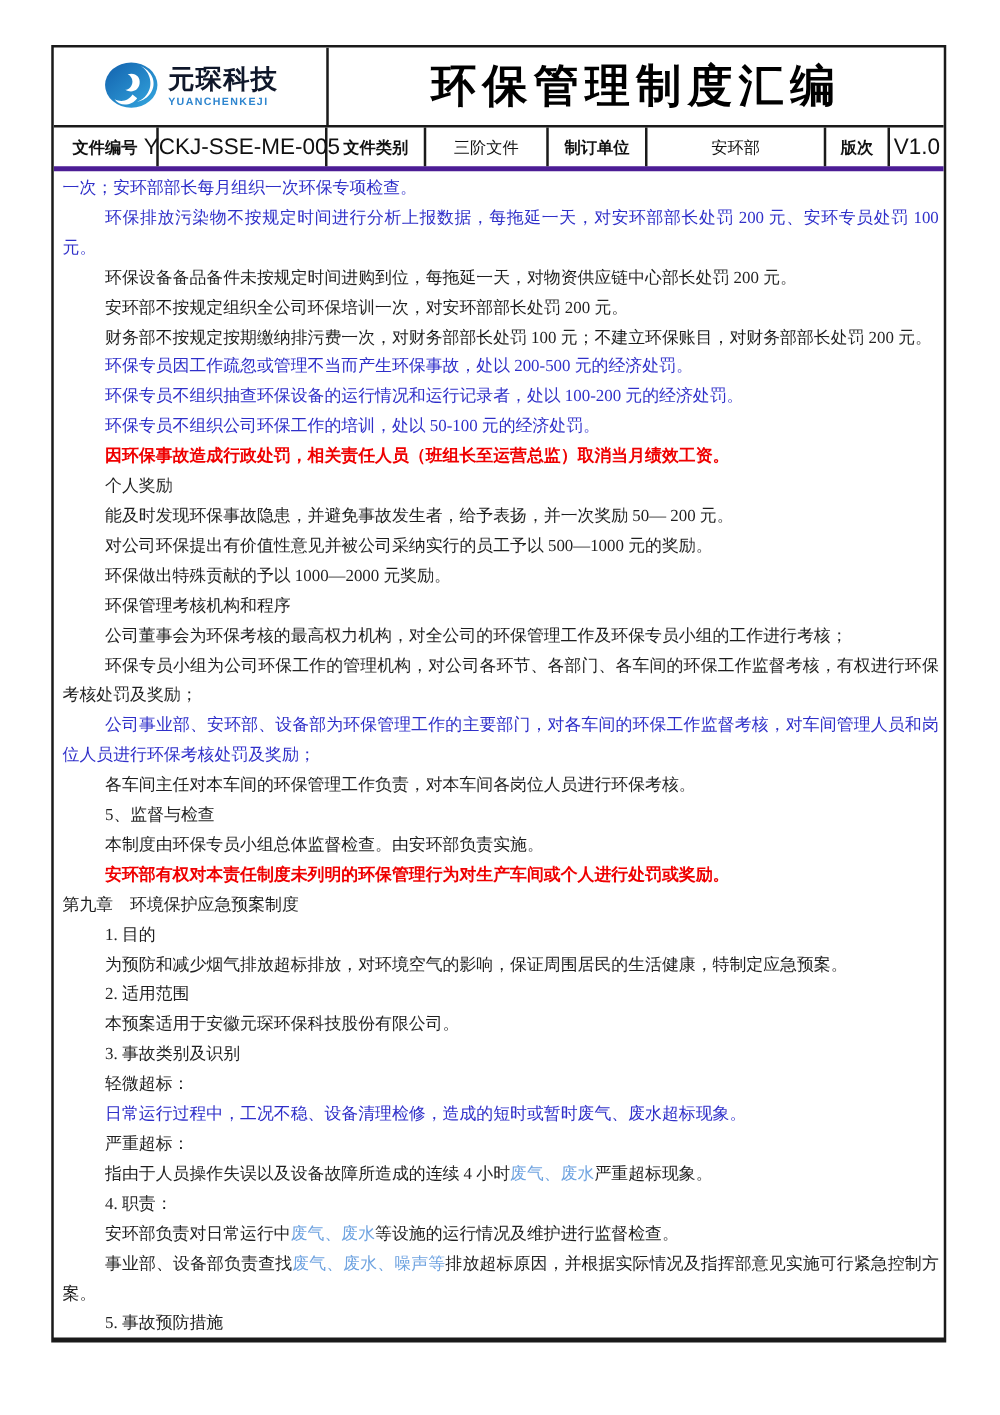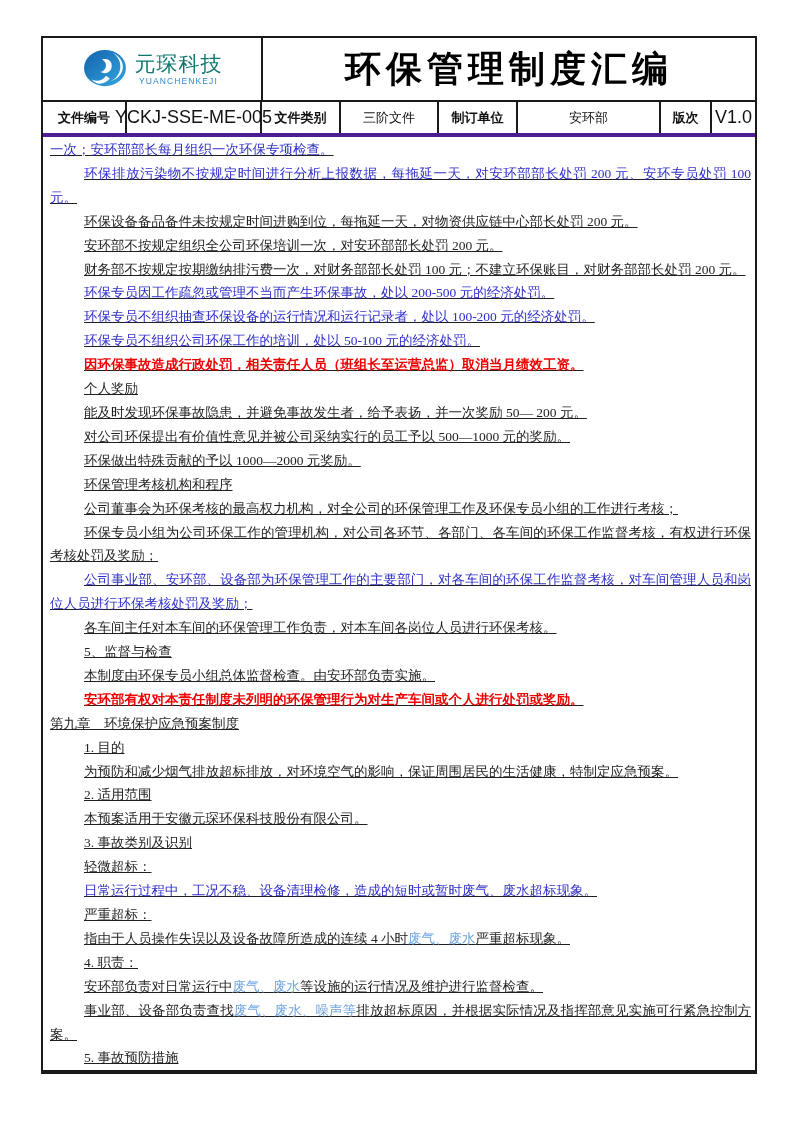--- a/index.html
+++ b/index.html
@@ -14,45 +14,45 @@
   }
   
   .hdr1{display:flex;height:62px;border-bottom:2px solid #1a1a1a;}
   .logo-cell{
     width:220px;border-right:2px solid #1a1a1a;box-sizing:border-box;
     display:flex;align-items:center;justify-content:center;gap:7px;
   }
   .logo-mark{width:46px;height:40px;flex:0 0 auto;}
   .logo-name{
     font-family:"Liberation Sans","DejaVu Sans",sans-serif;
-    font-size:21px;font-weight:normal;color:#0f766e;letter-spacing:1px;line-height:1;
+    font-size:21px;font-weight:bold;color:#0f172a;letter-spacing:1px;line-height:1;
   }
   .logo-sub{
     font-family:"Liberation Sans","DejaVu Sans",sans-serif;
-    font-size:8.5px;font-weight:normal;color:#2f86cf;letter-spacing:1.1px;margin-top:2px;text-align:center;
+    font-size:8.5px;font-weight:bold;color:#2f86cf;letter-spacing:1.1px;margin-top:2px;
   }
   .title-cell{
     flex:1;display:flex;align-items:center;justify-content:center;
     font-size:36px;font-weight:bold;letter-spacing:5px;color:#000000;
   }
   
   .hdr2{display:flex;height:31px;border-bottom:4px solid #4c1d95;font-size:13px;color:#111;}
   .hcell{
     display:flex;align-items:center;justify-content:center;
     border-right:2px solid #1a1a1a;box-sizing:border-box;white-space:nowrap;
   }
   .hcell:last-child{border-right:none;}
   .w-l1{width:84px}.w-v1{width:135px}.w-l2{width:79px}.w-v2{width:98px}
   .w-l3{width:79px}.w-v3{width:143px}.w-l4{width:51px}.w-v4{flex:1}
   .lbl{font-weight:bold;}
   .val-latin{font-family:"Liberation Sans","DejaVu Sans",sans-serif;font-size:18px;}
   
   .doc-body{
     padding:1px 4px 0 7px;font-size:13.5px;line-height:23.9px;color:#1f1f1f;
-    text-align:justify;overflow:hidden;height:933px;box-sizing:border-box;text-decoration:underline;
+    text-align:justify;overflow:hidden;height:933px;box-sizing:border-box;
   }
   p.line{margin:0;padding:0;}
   p.indent{text-indent:34px;}
   p.bold{font-weight:bold;}
   .c-black{color:#1f1f1f;}
   .c-blue{color:#2f2fc9;}
   .c-red{color:#ef0000;}
   .c-lightblue{color:#6fa3e0;}
 </style>
 </head>

